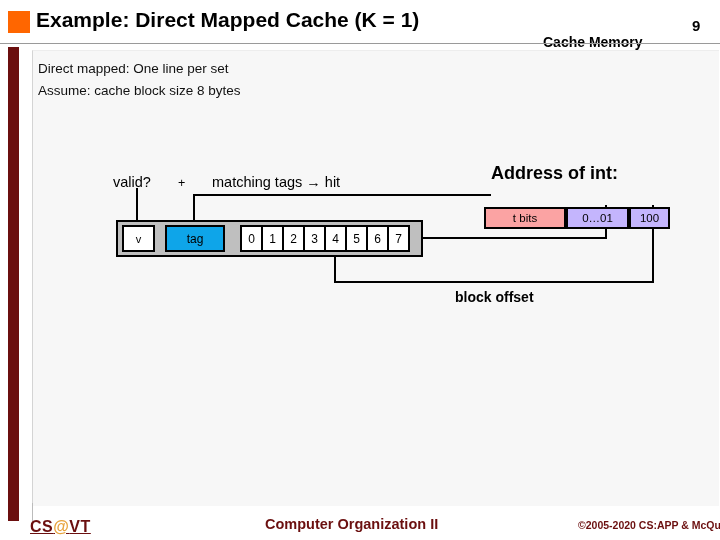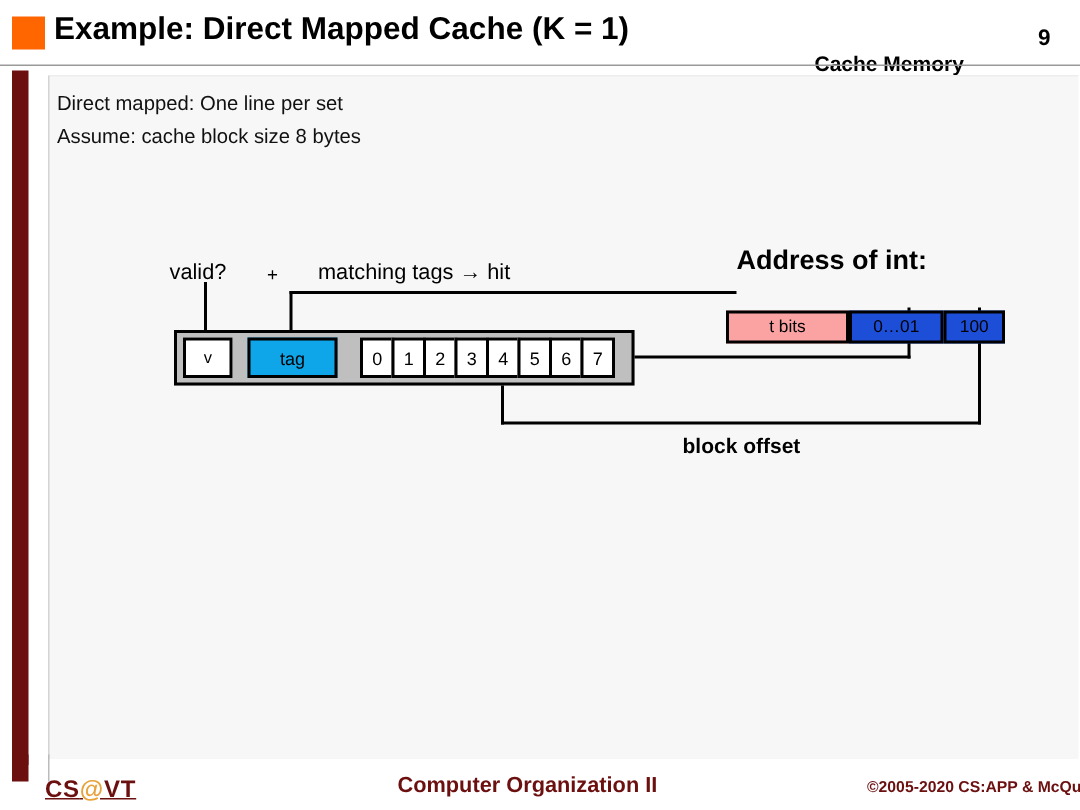--- a/index.html
+++ b/index.html
@@ -68,21 +68,21 @@
     display:flex;align-items:center;justify-content:center;
   }
   .cell-v{left:122px;top:225px;width:33px;height:27px;}
   .cell-tag{left:165px;top:225px;width:60px;height:27px;background:#0ea5e9;font-size:12px;}
   .byte{width:23px;height:27px;top:225px;font-size:12px;}
 
   
   .addr-box{position:absolute;left:484px;top:183px;width:186px;height:38px;margin-top:24px;}
   .addr-seg{
     position:absolute;top:0;height:22px;border:2px solid #000;box-sizing:border-box;
-    background:#1d4ed8;font-size:11.5px;color:#000;
+    background:#c4b5fd;font-size:11.5px;color:#000;
     display:flex;align-items:center;justify-content:center;
     font-family:"Liberation Sans", sans-serif;white-space:nowrap;
   }
   .seg-t{left:0;width:82px;background:#fba3a3;}
   .seg-idx{left:82px;width:63px;}
   .seg-off{left:145px;width:41px;}
 
   
   .ln{position:absolute;background:#000;}
   .lv-valid-v{left:136px;top:188px;width:2px;height:34px;}

